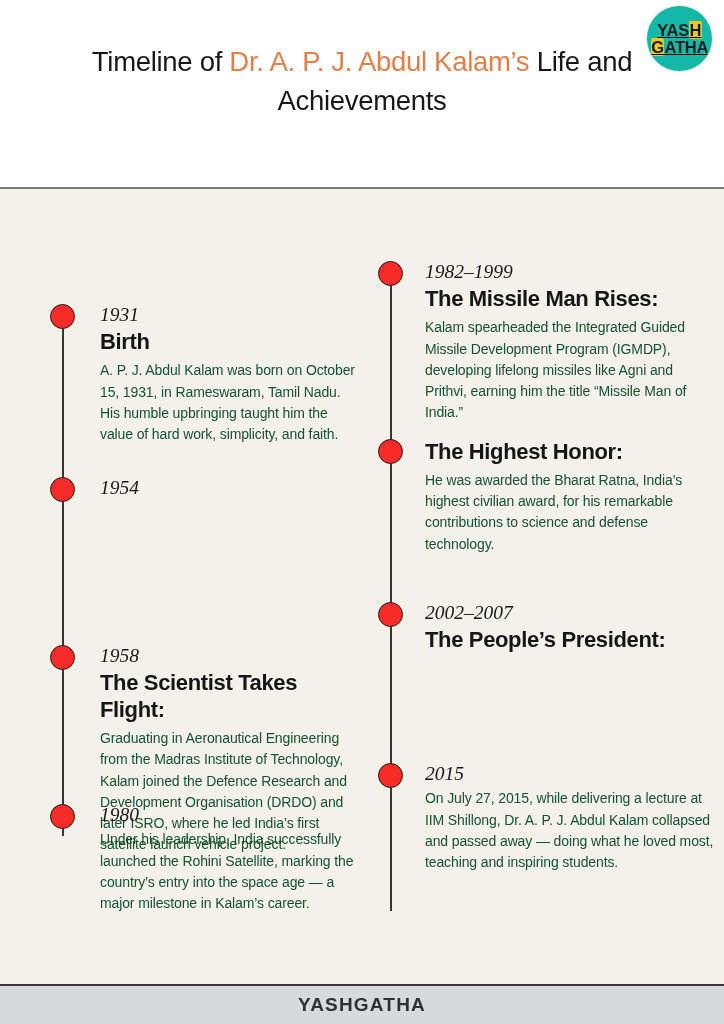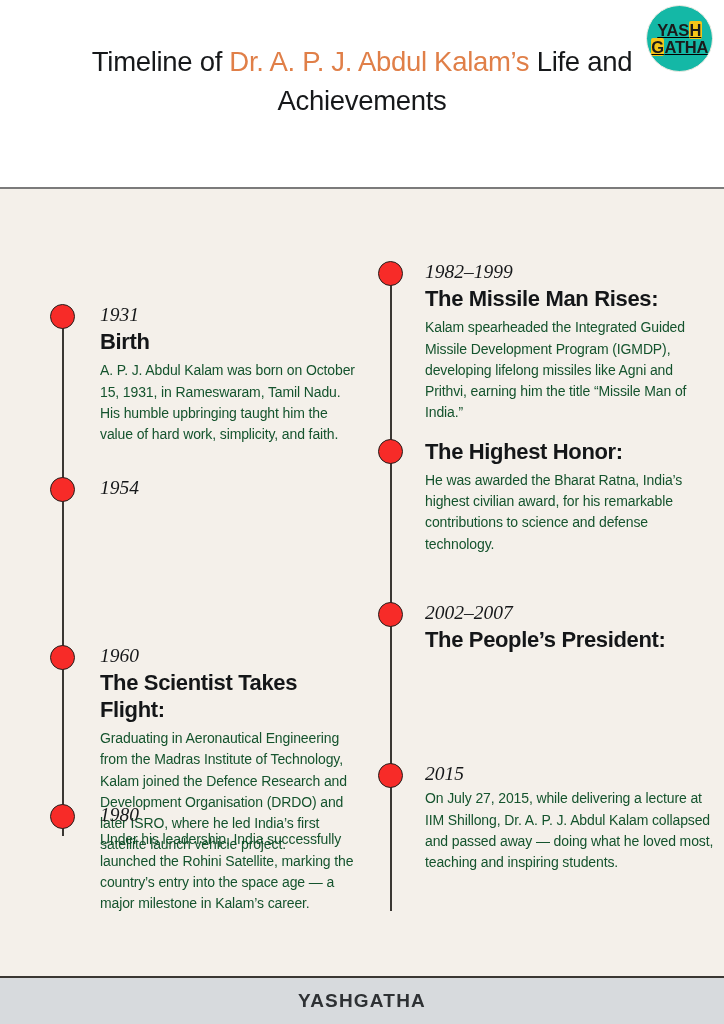--- a/index.html
+++ b/index.html
@@ -157,21 +157,21 @@
     font-family: "Liberation Sans", sans-serif;
     font-size: 14px;
     line-height: 1.52;
     letter-spacing: -0.12px;
     color: #14532d;
   }
 
   
   .footer {
     flex: none;
-    height: 48px;
+    height: 40px;
     background: #D7DADD;
     border-top: 2px solid #3A3733;
     display: flex;
     align-items: center;
     justify-content: center;
   }
   .footer-text {
     font-family: "Liberation Sans", sans-serif;
     font-weight: bold;
     font-size: 19px;
@@ -209,21 +209,21 @@
       </div>
       <div class="node" style="top: 245px;">
         <div class="dot"></div>
         <div class="entry">
           <div class="year">1954</div>
         </div>
       </div>
       <div class="node" style="top: 413px;">
         <div class="dot"></div>
         <div class="entry">
-          <div class="year">1960</div>
+          <div class="year">1958</div>
           <div class="headline">The Scientist Takes Flight:</div>
           <div class="desc">Graduating in Aeronautical Engineering from the Madras Institute of Technology, Kalam joined the Defence Research and Development Organisation (DRDO) and later ISRO, where he led India’s first satellite launch vehicle project.</div>
         </div>
       </div>
       <div class="node" style="top: 572px;">
         <div class="dot"></div>
         <div class="entry">
           <div class="year">1980</div>
           <div class="desc">Under his leadership, India successfully launched the Rohini Satellite, marking the country’s entry into the space age — a major milestone in Kalam’s career.</div>
         </div>

